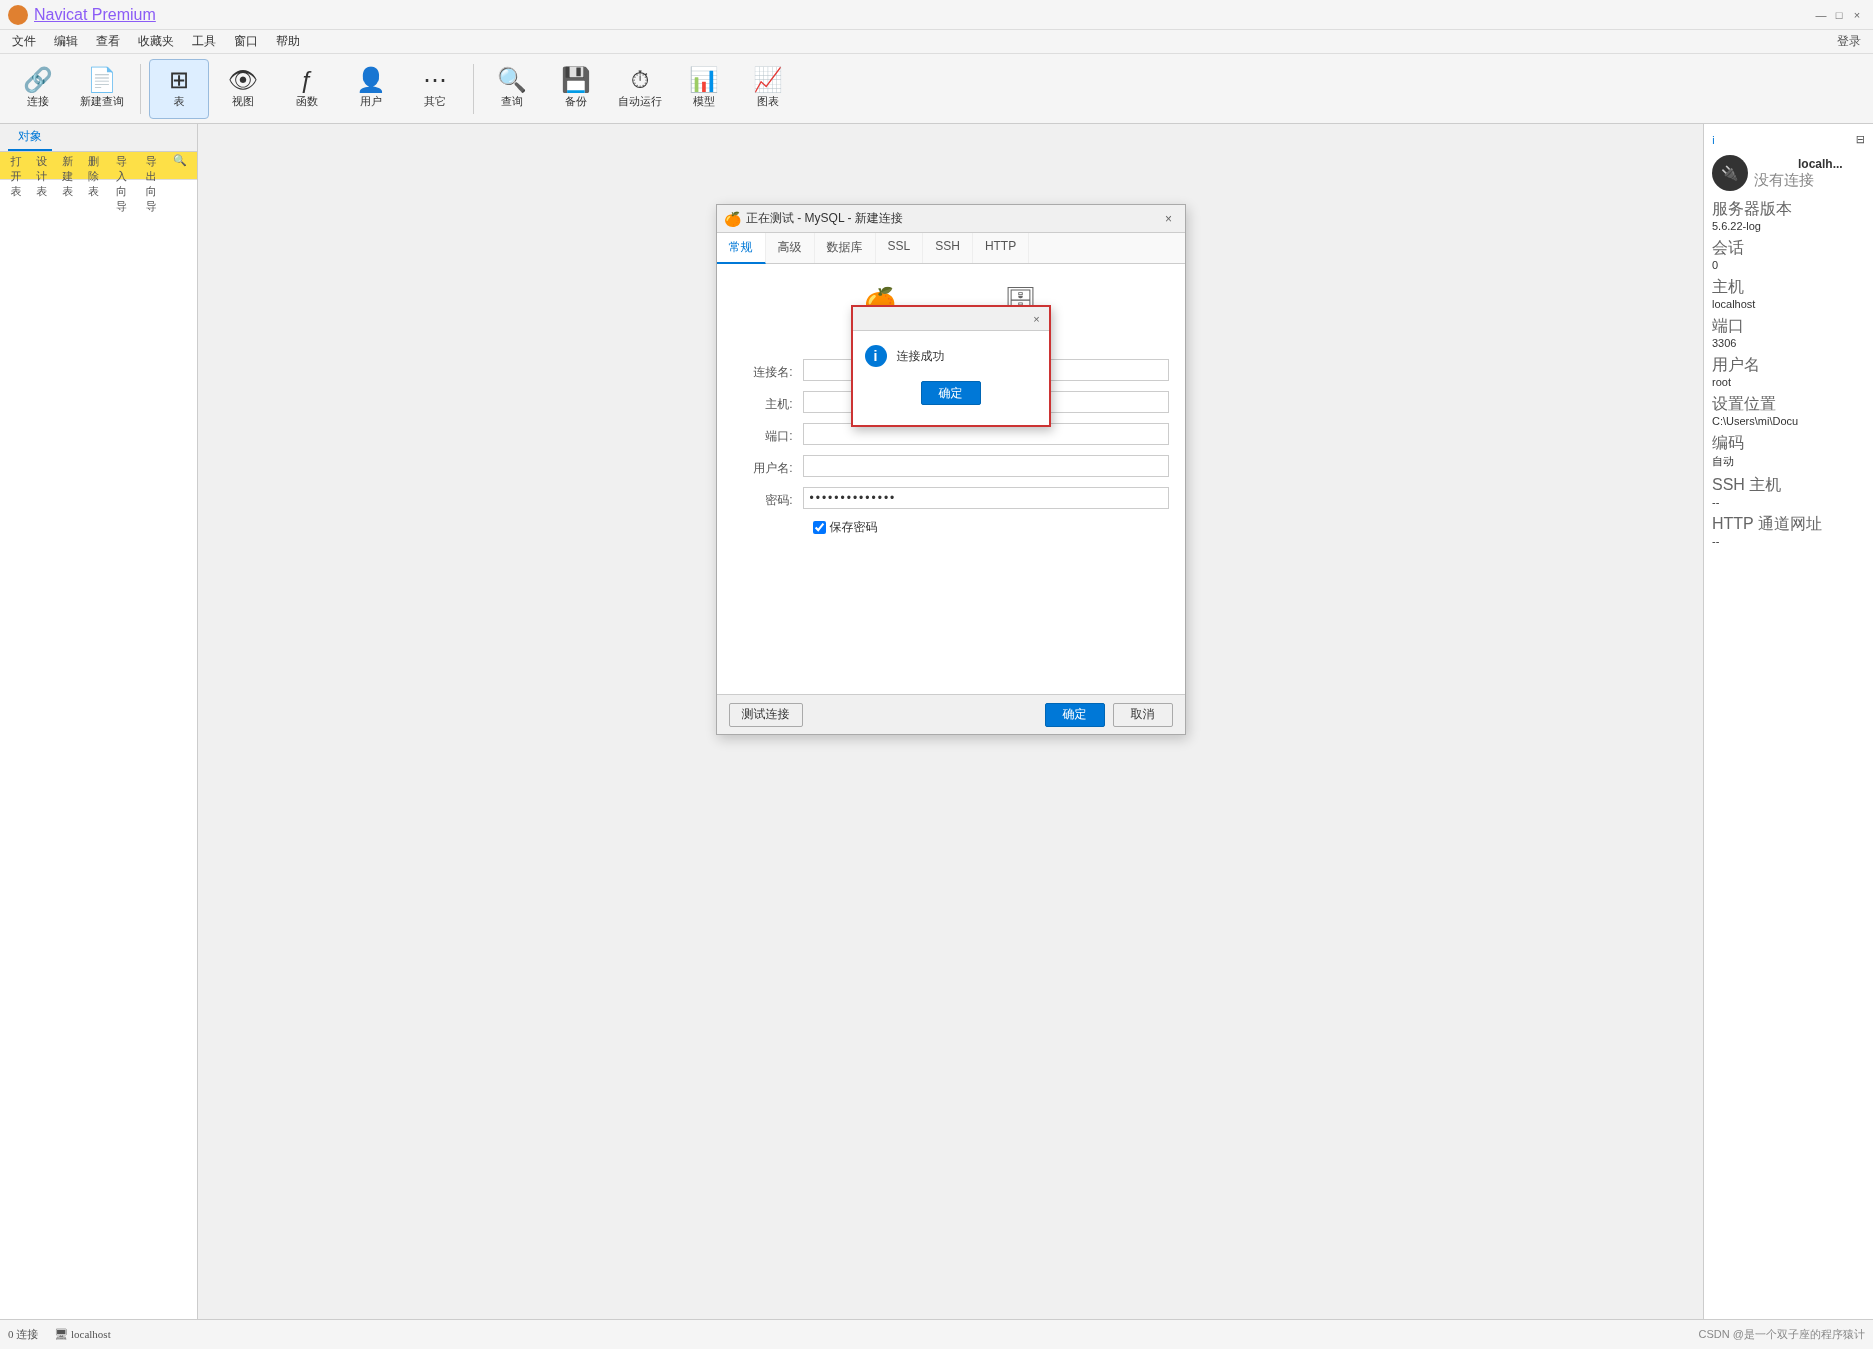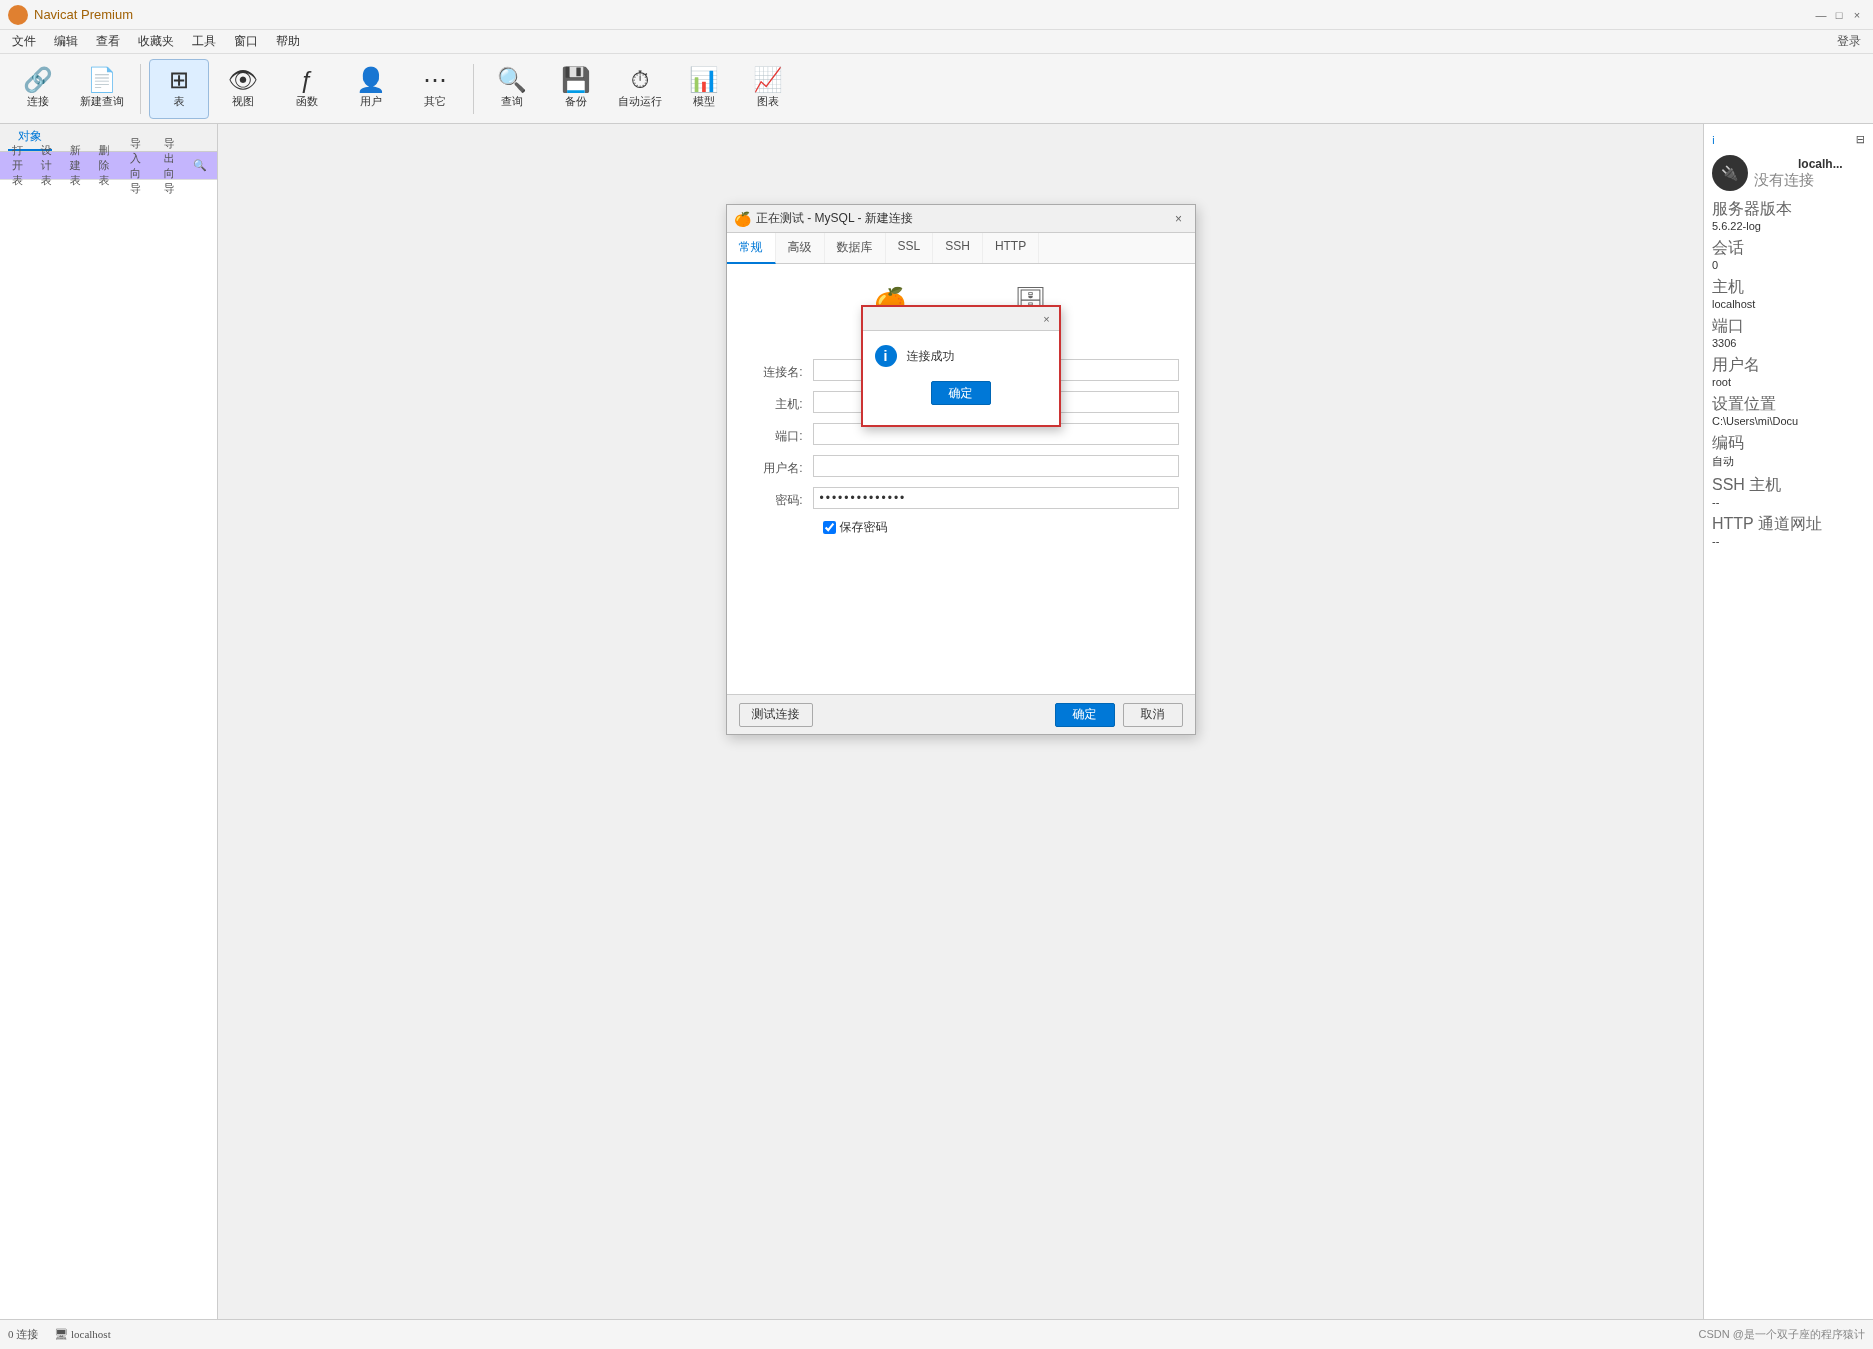--- a/index.html
+++ b/index.html
@@ -8,21 +8,21 @@
     
     .title-bar {
       height: 30px;
       background: #f5f5f5;
       display: flex;
       align-items: center;
       padding: 0 8px;
       border-bottom: 1px solid #ddd;
       justify-content: space-between;
     }
-    .title-bar-left { display: flex; align-items: center; gap: 6px; font-size: 13px; color: #a16207; }
+    .title-bar-left { display: flex; align-items: center; gap: 6px; font-size: 16px; color: #8b5cf6; text-decoration: underline; }
     .title-bar-controls { display: flex; gap: 2px; }
     .title-bar-controls span {
       width: 16px; height: 16px; display: inline-flex; align-items: center; justify-content: center;
       font-size: 11px; cursor: pointer; color: #666;
     }
 
     
     .menu-bar {
       height: 24px;
       background: #f5f5f5;
@@ -60,21 +60,21 @@
     .toolbar-separator { width: 1px; height: 50px; background: #ccc; margin: 0 4px; }
 
     
     .content-area {
       display: flex;
       height: calc(1349px - 30px - 24px - 70px - 30px);
     }
 
     
     .left-panel {
-      width: 218px;
+      width: 198px;
       border-right: 1px solid #ccc;
       background: #fff;
       flex-shrink: 0;
     }
 
     
     .object-tabs {
       height: 28px;
       background: #f0f0f0;
       border-bottom: 1px solid #ccc;
@@ -86,24 +86,24 @@
       padding: 4px 10px;
       font-size: 12px;
       cursor: pointer;
       border-bottom: 2px solid transparent;
     }
     .object-tab.active { border-bottom: 2px solid #0078d7; color: #0078d7; }
 
     
     .action-toolbar {
       height: 28px;
-      background: #c4b5fd;
+      background: #fde047;
       border-bottom: 1px solid #ddd;
       display: flex;
-      align-items: center;
+      align-items: flex-start;
       padding: 0 4px;
       gap: 2px;
     }
     .action-btn {
       font-size: 11px;
       color: #555;
       padding: 2px 6px;
       cursor: pointer;
       border: none;
       background: transparent;

